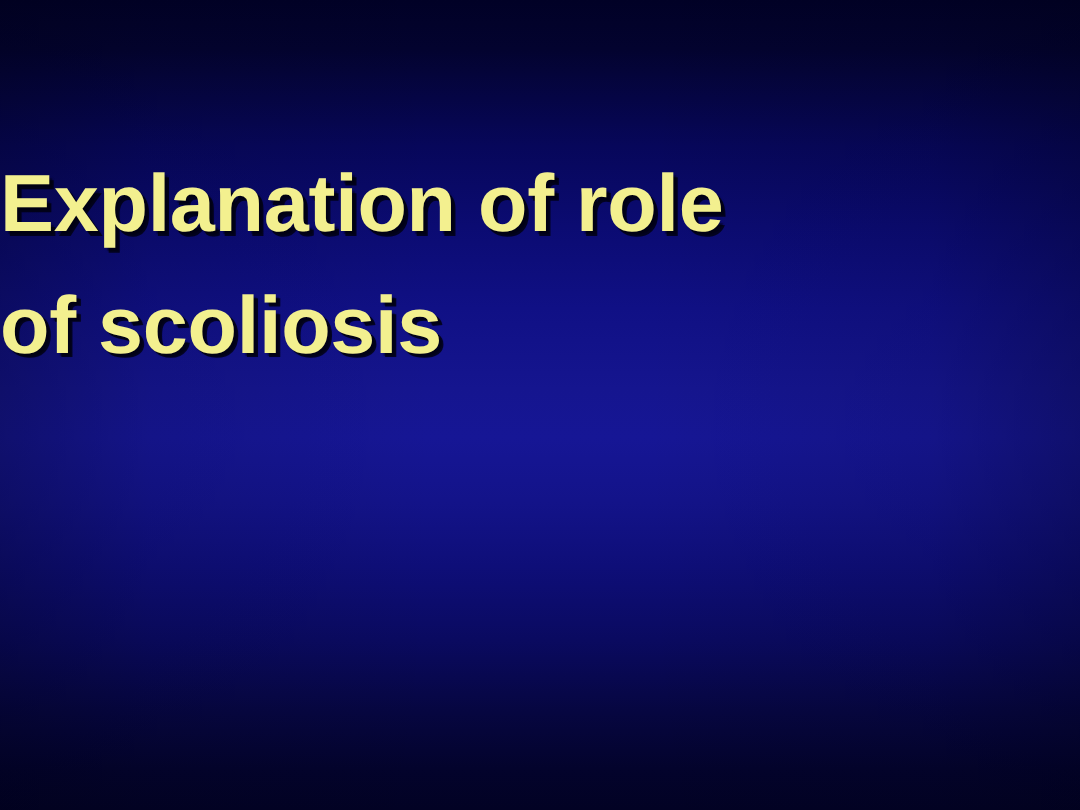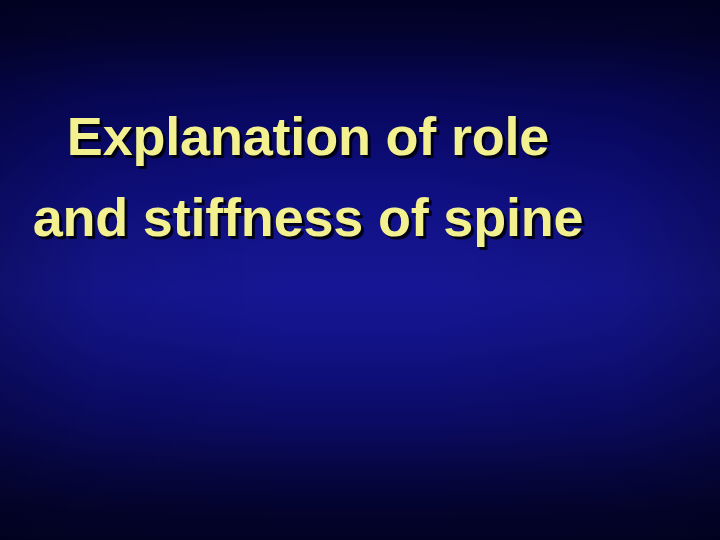--- a/index.html
+++ b/index.html
@@ -53,21 +53,20 @@
         rgba(0,0,20,0.10) 86%,
         rgba(0,0,20,0.30) 100%
       );
   }
 
   #title-block {
     position: absolute;
     left: 0;
     top: 96px;
     width: 616px;
-    text-align: center;
     z-index: 2;
   }
 
   .title-line {
     display: block;
     color: #f3f08f;
     font-size: 54px;
     line-height: 81px;
     font-weight: 700;
     letter-spacing: -0.2px;
@@ -82,16 +81,16 @@
     letter-spacing: -0.6px;
   }
 </style>
 </head>
 <body>
 
 <div id="slide">
 
   <div id="title-block">
     <span class="title-line">Explanation of role</span>
-    <span class="title-line">and stiffness of spine</span>
+    <span class="title-line">of scoliosis</span>
   </div>
 
 </div>
 
 </body></html>

